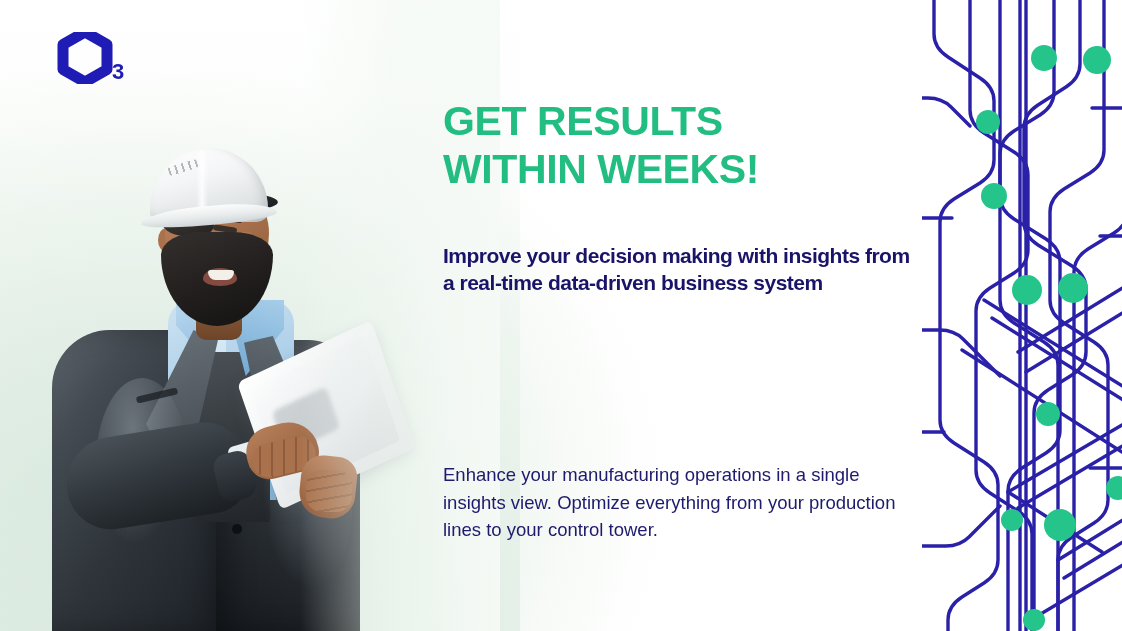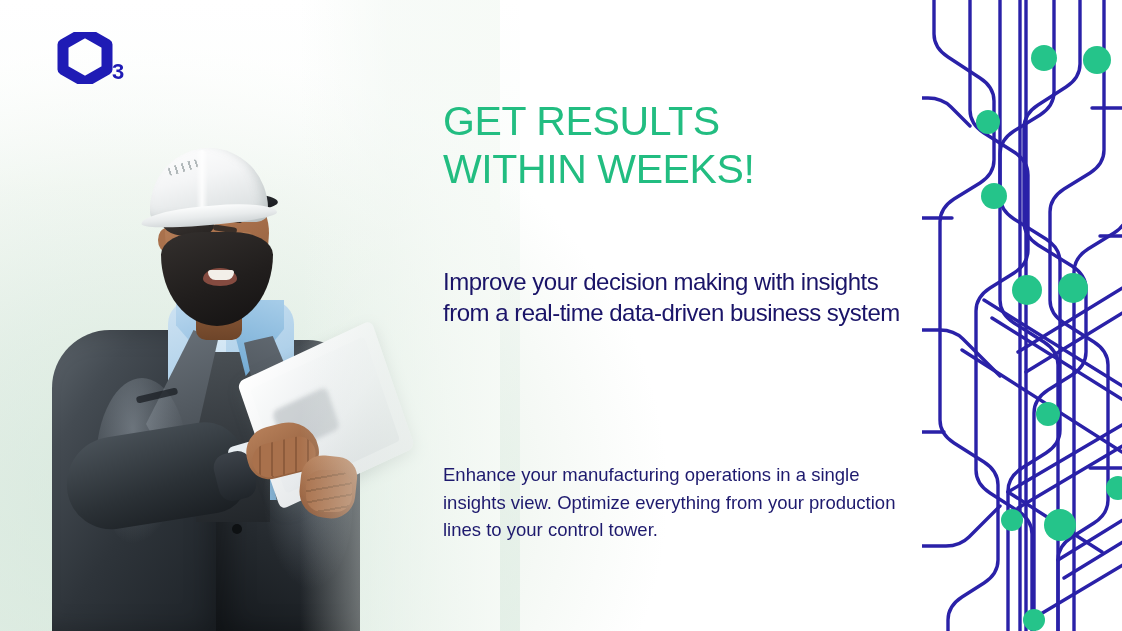--- a/index.html
+++ b/index.html
@@ -287,35 +287,34 @@
 
   
   .copy {
     position:absolute;
     left:443px; top:0; width:480px; height:631px;
   }
   .headline {
     position:absolute;
     top:97px; left:0;
     font-size:41px;
-    font-weight:normal;
+    font-weight:bold;
     line-height:1.18;
     letter-spacing:-.4px;
     color:#22bd81;
     white-space:pre-line;
   }
   .subhead {
     position:absolute;
     top:242px; left:0; width:472px;
-    font-size:24px;
-    font-weight:normal;
+    font-size:21px;
+    font-weight:bold;
     line-height:1.30;
     letter-spacing:-.5px;
     color:#1a1468;
-    margin-top:24px;
   }
   .body-copy {
     position:absolute;
     top:461px; left:0; width:478px;
     font-size:18.5px;
     font-weight:normal;
     line-height:1.49;
     color:#1e1a6e;
   }
 

